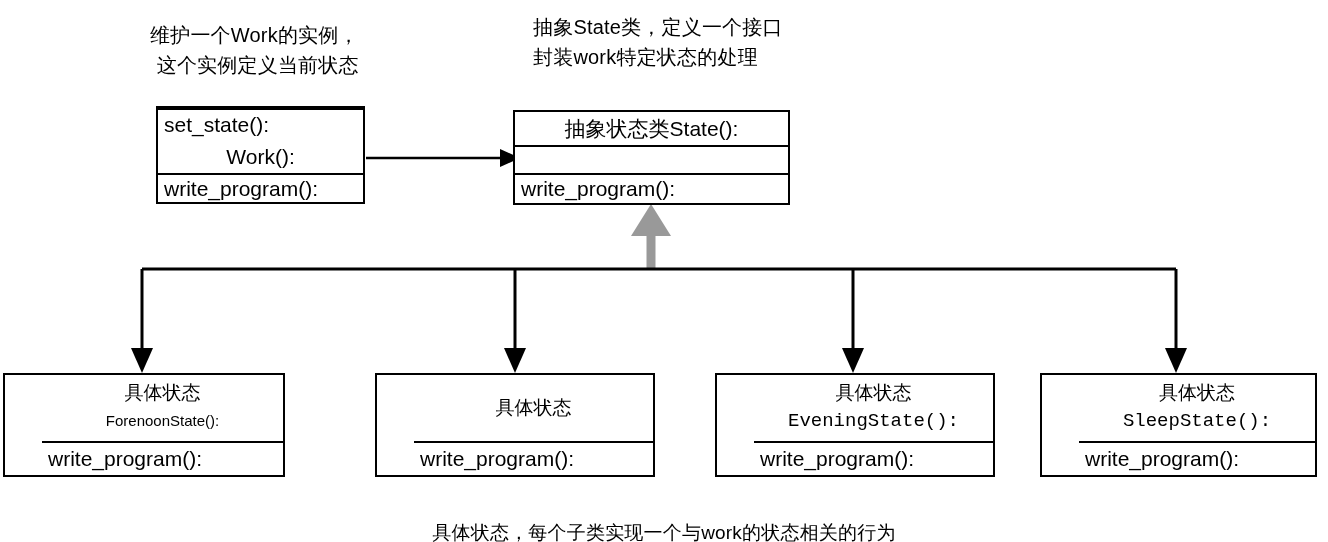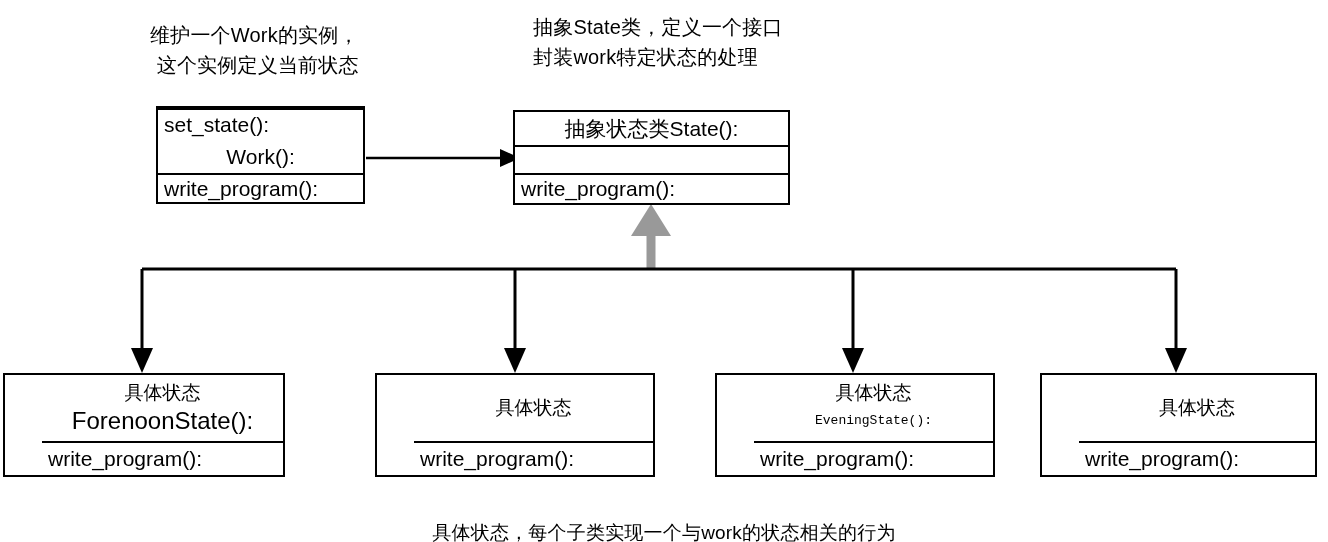--- a/index.html
+++ b/index.html
@@ -60,24 +60,24 @@
 
   
   .sub-box { top: 373px; height: 104px; padding-left: 37px; }
   .sub-box .head {
     height: 66px;
     flex-direction: column;
     justify-content: center;
     align-items: center;
   }
   .sub-box .head .l1 { font-size: 19px; line-height: 26px; }
-  .sub-box .head .l2 { font-size: 24px; line-height: 30px; }
+  .sub-box .head .l2 { font-size: 15px; line-height: 30px; }
   .sub-box .head .l2.mono {
     font-family: "Liberation Mono", "DejaVu Sans Mono", monospace;
-    font-size: 13px;
+    font-size: 19px;
     text-align: center;
   }
   .sub-box .foot { height: 34px; font-size: 21px; }
 
   #box-sub-0 { left: 3px;    width: 282px; }
   #box-sub-1 { left: 375px;  width: 280px; }
   #box-sub-2 { left: 715px;  width: 280px; }
   #box-sub-3 { left: 1040px; width: 277px; }
 
   
@@ -174,17 +174,18 @@
   <div class="uml-cell head">
     <div class="l1">具体状态</div>
     <div class="l2 mono">EveningState():</div>
   </div>
   <div class="uml-cell left foot divider-top">write_program():</div>
 </div>
 
 <div class="uml-box sub-box" id="box-sub-3">
   <div class="uml-cell head">
     <div class="l1">具体状态</div>
+    <div class="l2 mono">SleepState():</div>
   </div>
   <div class="uml-cell left foot divider-top">write_program():</div>
 </div>
 
 <div id="caption">具体状态，每个子类实现一个与work的状态相关的行为</div>
 
 </body></html>

